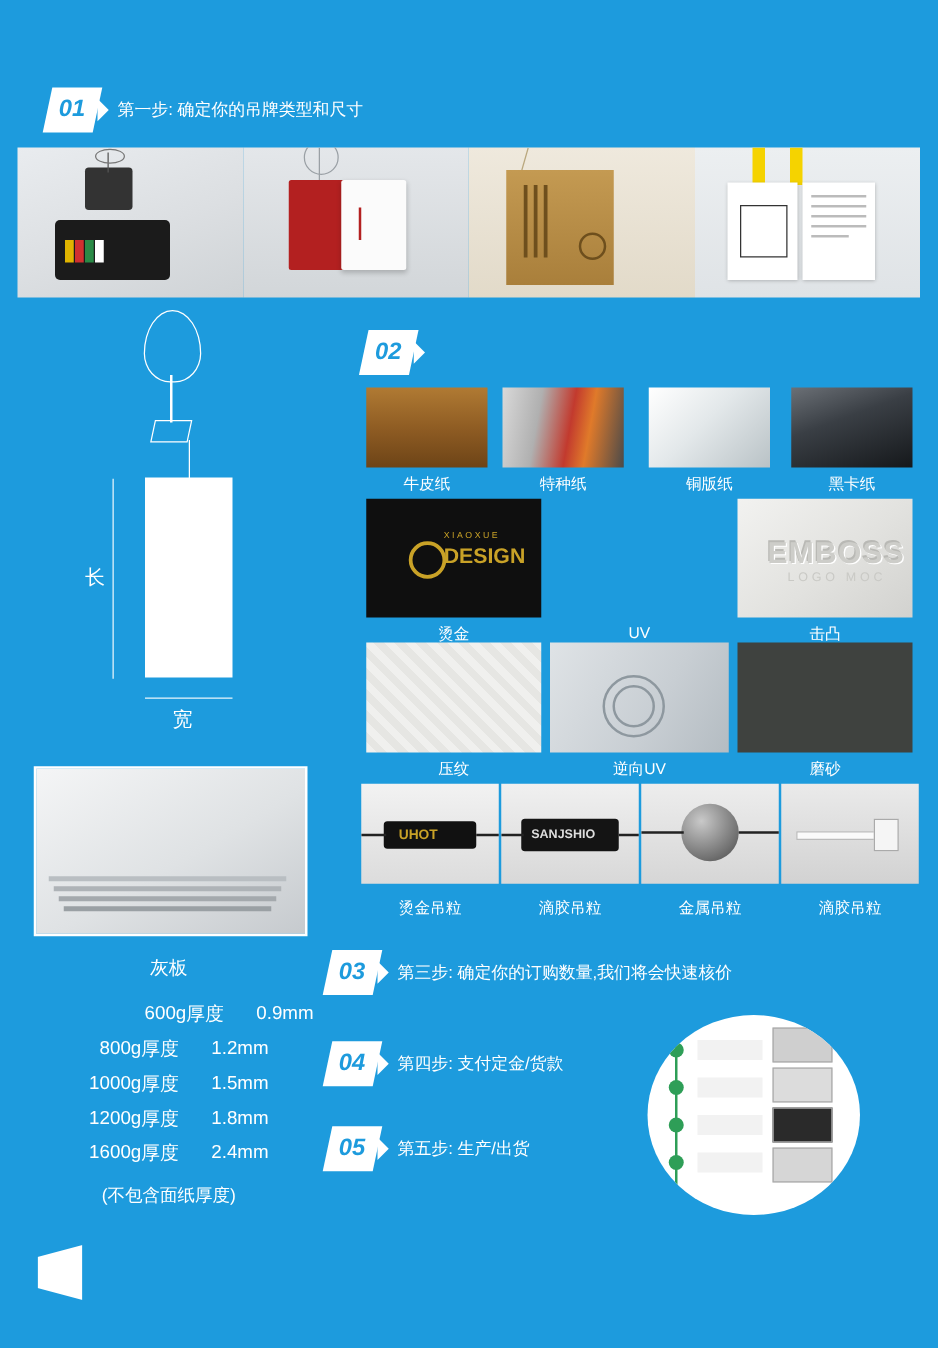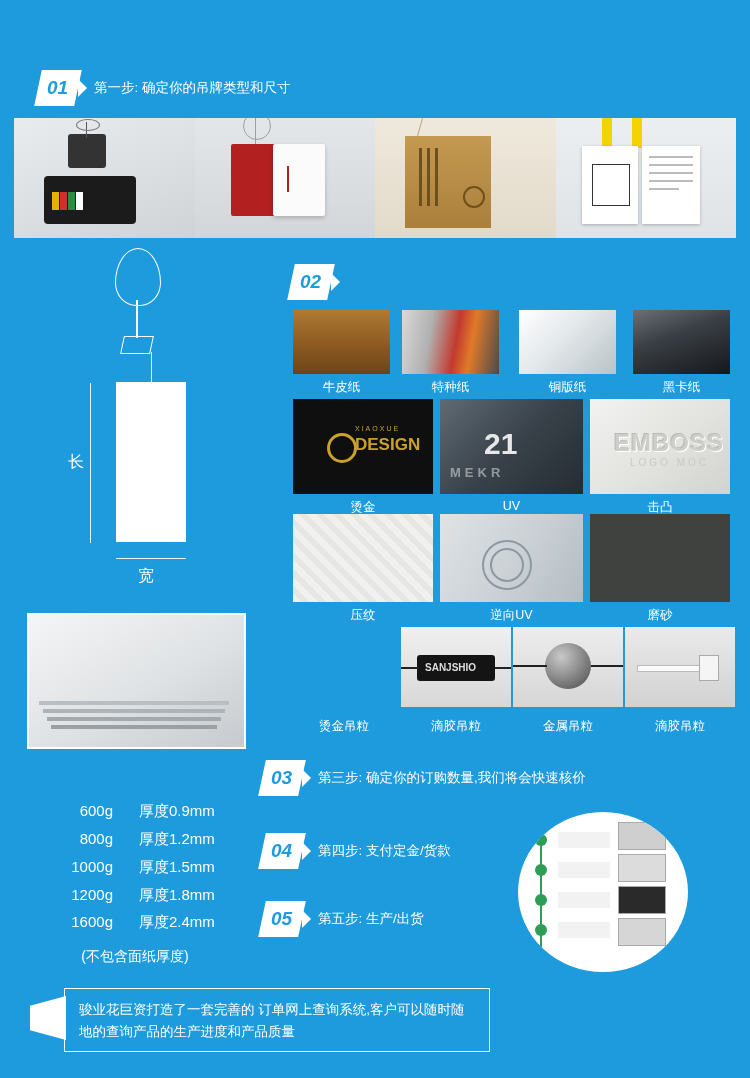--- a/index.html
+++ b/index.html
@@ -113,21 +113,21 @@
   
   .grayboard { position:absolute; left:27px; top:613px; width:215px; height:132px; border:2px solid #ffffff; }
 
   
   .spec-title { position:absolute; left:0; top:765px; width:270px; text-align:center; color:#ffffff; font-size:15px; }
   .spec-row {
     position:absolute; width:270px; color:#ffffff; font-size:15px;
     display:flex; justify-content:center; gap:0px;
   }
   .spec-row .w { width:76px; text-align:right; }
-  .spec-row .l { width:56px; text-align:right; }
+  .spec-row .l { width:56px; text-align:left; }
   .spec-row .t { width:64px; text-align:left; }
   .spec-note { position:absolute; left:0; top:948px; width:270px; text-align:center; color:#ffffff; font-size:14px; }
 
   
   .footnote {
     position:absolute; left:64px; top:988px; width:426px; height:64px;
     border:1.4px solid #ffffff; color:#ffffff; font-size:13.5px;
     line-height:22px; padding:10px 14px; box-sizing:border-box;
   }
   .footnote-tag {
@@ -223,44 +223,46 @@
   <div class="tile" style="left:633px;top:310px;width:97px;height:64px;background:linear-gradient(160deg,#6b7076 0%,#3a3f45 40%,#15181b 100%);"></div>
   <div class="mat-caption" style="left:633px;top:379px;width:97px;">黑卡纸</div>
 
   <div class="tile" style="left:293px;top:399px;width:140px;height:95px;background:#0f0f0f;">
     <div style="position:absolute;left:34px;top:34px;width:24px;height:24px;border:3px solid #c9a227;border-radius:50%;"></div>
     <div style="position:absolute;left:62px;top:36px;color:#c9a227;font-size:17px;font-weight:bold;font-family:'Liberation Sans',sans-serif;">DESIGN</div>
     <div style="position:absolute;left:62px;top:26px;color:#c9a227;font-size:7px;letter-spacing:2px;">XIAOXUE</div>
   </div>
   <div class="mat-caption" style="left:293px;top:499px;width:140px;">烫金</div>
 
-  <div class="tile" style="left:440px;top:399px;width:143px;height:95px;background:linear-gradient(135deg,#5f6a72 0%,#39424a 50%,#252c32 100%);">
-    <div style="position:absolute;left:44px;top:28px;color:#e8e8e8;font-size:30px;font-weight:bold;">21</div>
-    <div style="position:absolute;left:10px;top:66px;color:rgba(255,255,255,.45);font-size:13px;font-weight:bold;letter-spacing:4px;">MEKR</div>
-  </div>
   <div class="mat-caption" style="left:440px;top:499px;width:143px;">UV</div>
 
   <div class="tile" style="left:590px;top:399px;width:140px;height:95px;background:linear-gradient(140deg,#f2f2f0 0%,#e2e2df 55%,#d2d2cf 100%);">
     <div style="position:absolute;left:24px;top:30px;color:#cdcdc9;font-size:24px;font-weight:bold;letter-spacing:1px;text-shadow:1px 1px 0 #fff,-1px -1px 0 #b9b9b5;">EMBOSS</div>
     <div style="position:absolute;left:40px;top:58px;color:#c9c9c5;font-size:10px;letter-spacing:3px;">LOGO MOC</div>
   </div>
   <div class="mat-caption" style="left:590px;top:499px;width:140px;">击凸</div>
 
   <div class="tile" style="left:293px;top:514px;width:140px;height:88px;background:repeating-linear-gradient(45deg,#f0f0ee 0 6px,#e6e6e3 6px 12px);"></div>
   <div class="mat-caption" style="left:293px;top:607px;width:140px;">压纹</div>
 
   <div class="tile" style="left:440px;top:514px;width:143px;height:88px;background:linear-gradient(120deg,#dfe3e6 0%,#c8ced3 60%,#b4bcc2 100%);">
     <div style="position:absolute;left:42px;top:26px;width:46px;height:46px;border:2px solid #8e989f;border-radius:50%;"></div>
     <div style="position:absolute;left:50px;top:34px;width:30px;height:30px;border:2px solid #8e989f;border-radius:50%;"></div>
   </div>
   <div class="mat-caption" style="left:440px;top:607px;width:143px;">逆向UV</div>
 
   <div class="tile" style="left:590px;top:514px;width:140px;height:88px;background:#3f423f;"></div>
   <div class="mat-caption" style="left:590px;top:607px;width:140px;">磨砂</div>
 
+  <div class="tile" style="left:289px;top:627px;width:110px;height:80px;background:linear-gradient(180deg,#f2f2f2 0%,#dcdcdc 100%);">
+    <div style="position:absolute;left:18px;top:30px;width:74px;height:22px;background:#111;border-radius:3px;"></div>
+    <div style="position:absolute;left:30px;top:35px;color:#c9a227;font-size:11px;font-weight:bold;">UHOT</div>
+    <div style="position:absolute;left:0px;top:40px;width:20px;height:2px;background:#222;"></div>
+    <div style="position:absolute;left:92px;top:40px;width:20px;height:2px;background:#222;"></div>
+  </div>
   <div class="mat-caption" style="left:289px;top:718px;width:110px;">烫金吊粒</div>
 
   <div class="tile" style="left:401px;top:627px;width:110px;height:80px;background:linear-gradient(180deg,#f0f0f0 0%,#d8d8d8 100%);">
     <div style="position:absolute;left:16px;top:28px;width:78px;height:26px;background:#141414;border-radius:3px;"></div>
     <div style="position:absolute;left:24px;top:35px;color:#ddd;font-size:10px;font-weight:bold;">SANJSHIO</div>
     <div style="position:absolute;left:0px;top:40px;width:18px;height:2px;background:#222;"></div>
     <div style="position:absolute;left:94px;top:40px;width:18px;height:2px;background:#222;"></div>
   </div>
   <div class="mat-caption" style="left:401px;top:718px;width:110px;">滴胶吊粒</div>
 
@@ -277,22 +279,23 @@
   </div>
   <div class="mat-caption" style="left:625px;top:718px;width:110px;">滴胶吊粒</div>
 
   <div class="grayboard" style="background:linear-gradient(150deg,#f4f5f6 0%,#dfe2e4 55%,#c6cace 100%);">
     <div style="position:absolute;left:10px;top:86px;width:190px;height:4px;background:#b9bec2;"></div>
     <div style="position:absolute;left:14px;top:94px;width:182px;height:4px;background:#aeb3b7;"></div>
     <div style="position:absolute;left:18px;top:102px;width:174px;height:4px;background:#a4a9ad;"></div>
     <div style="position:absolute;left:22px;top:110px;width:166px;height:4px;background:#9aa0a4;"></div>
   </div>
 
-
-  <div class="spec-row" style="top:802px;">
+  <div class="spec-title">灰板</div>
+
+  <div class="spec-row" style="top:802px;padding-left:36px;">
     <div class="w">600g</div>
     <div class="l">厚度</div>
     <div class="t">0.9mm</div>
   </div>
   <div class="spec-row" style="top:830px;">
     <div class="w">800g</div>
     <div class="l">厚度</div>
     <div class="t">1.2mm</div>
   </div>
   <div class="spec-row" style="top:858px;">
@@ -344,15 +347,14 @@
     <div style="position:absolute;left:40px;top:50px;width:52px;height:16px;background:#f2f2f2;"></div>
     <div style="position:absolute;left:40px;top:80px;width:52px;height:16px;background:#f2f2f2;"></div>
     <div style="position:absolute;left:40px;top:110px;width:52px;height:16px;background:#f2f2f2;"></div>
     <div style="position:absolute;left:100px;top:10px;width:46px;height:26px;background:#cfcfcf;border:1px solid #aaa;"></div>
     <div style="position:absolute;left:100px;top:42px;width:46px;height:26px;background:#dcdcdc;border:1px solid #aaa;"></div>
     <div style="position:absolute;left:100px;top:74px;width:46px;height:26px;background:#2a2a2a;border:1px solid #aaa;"></div>
     <div style="position:absolute;left:100px;top:106px;width:46px;height:26px;background:#d6d6d6;border:1px solid #aaa;"></div>
   </div>
 
   <div class="footnote-tag"></div>
-  <div class="footnote">骏业花巨资打造了一套完善的 订单网上查询系统,客户可以随时随地的查询产品的生产进度和产品质量</div>
 
 </div>
 
 </body></html>

